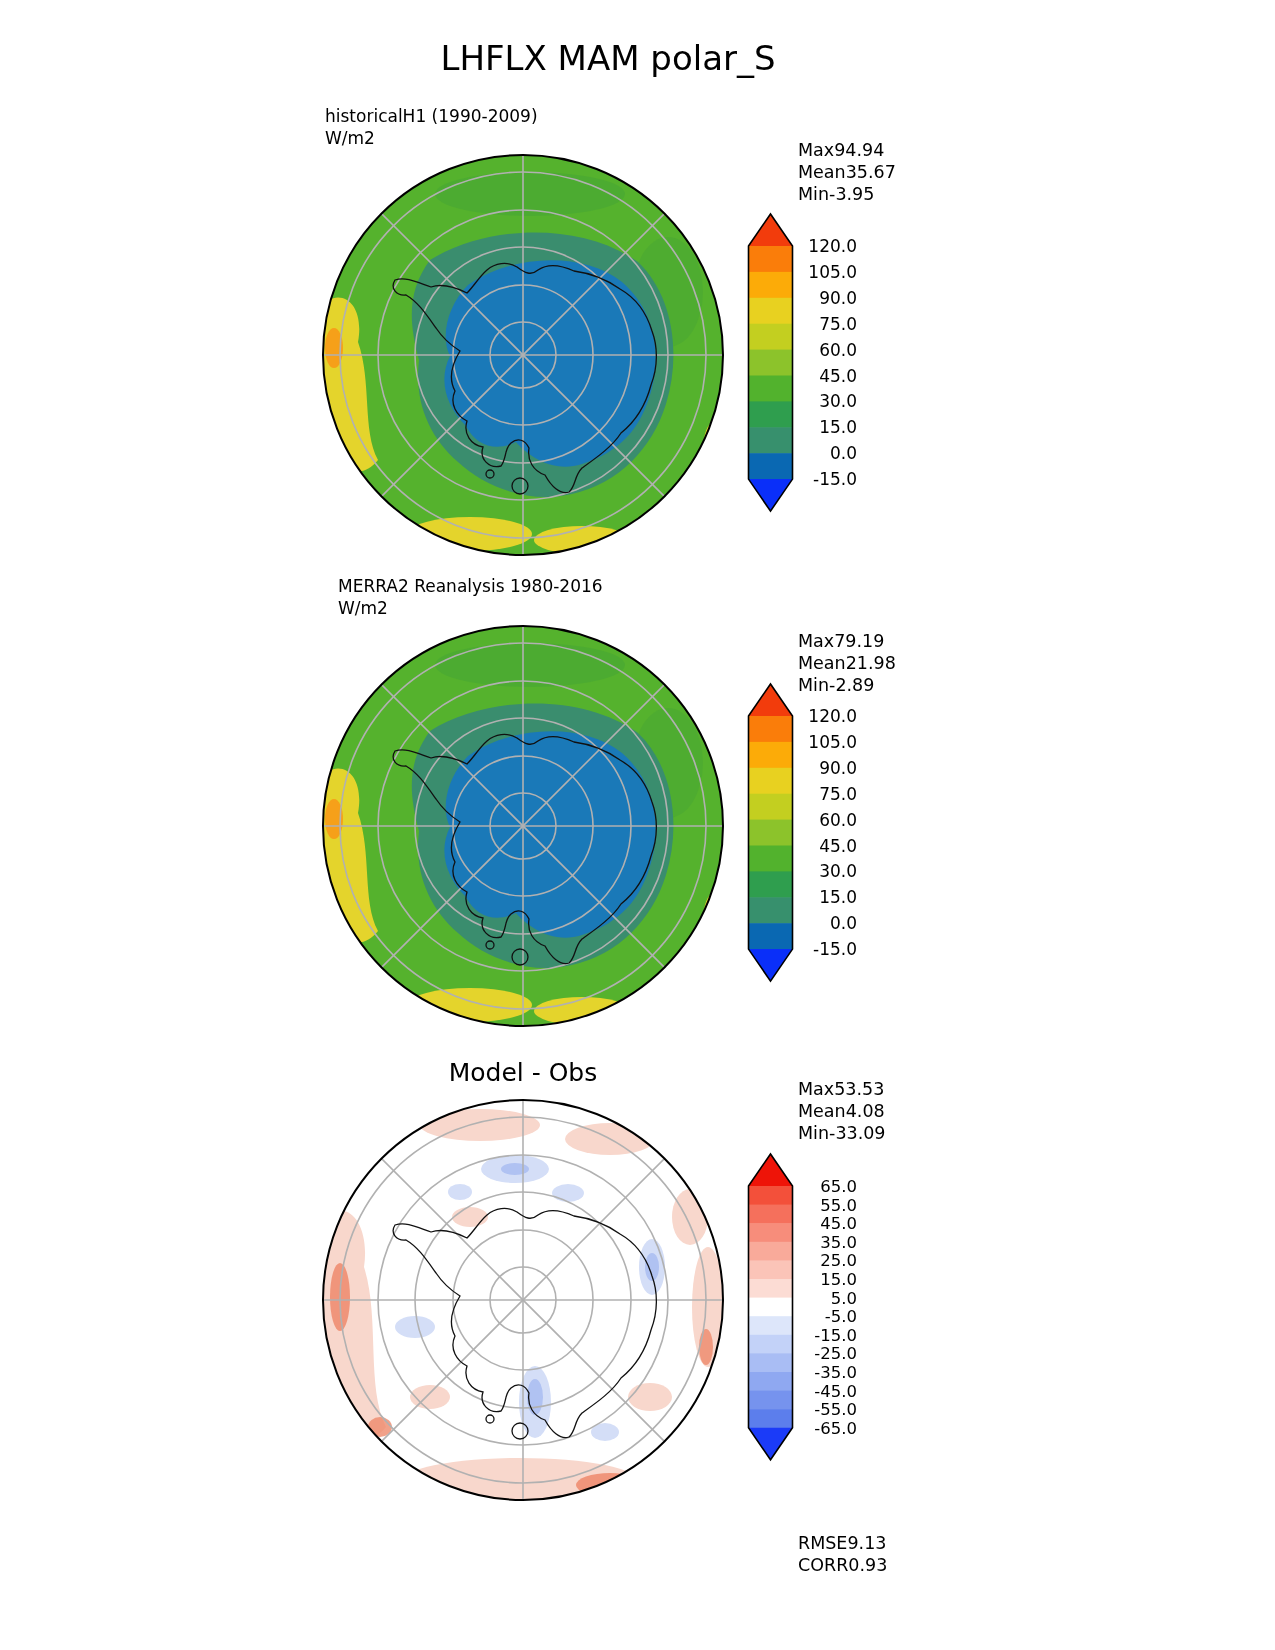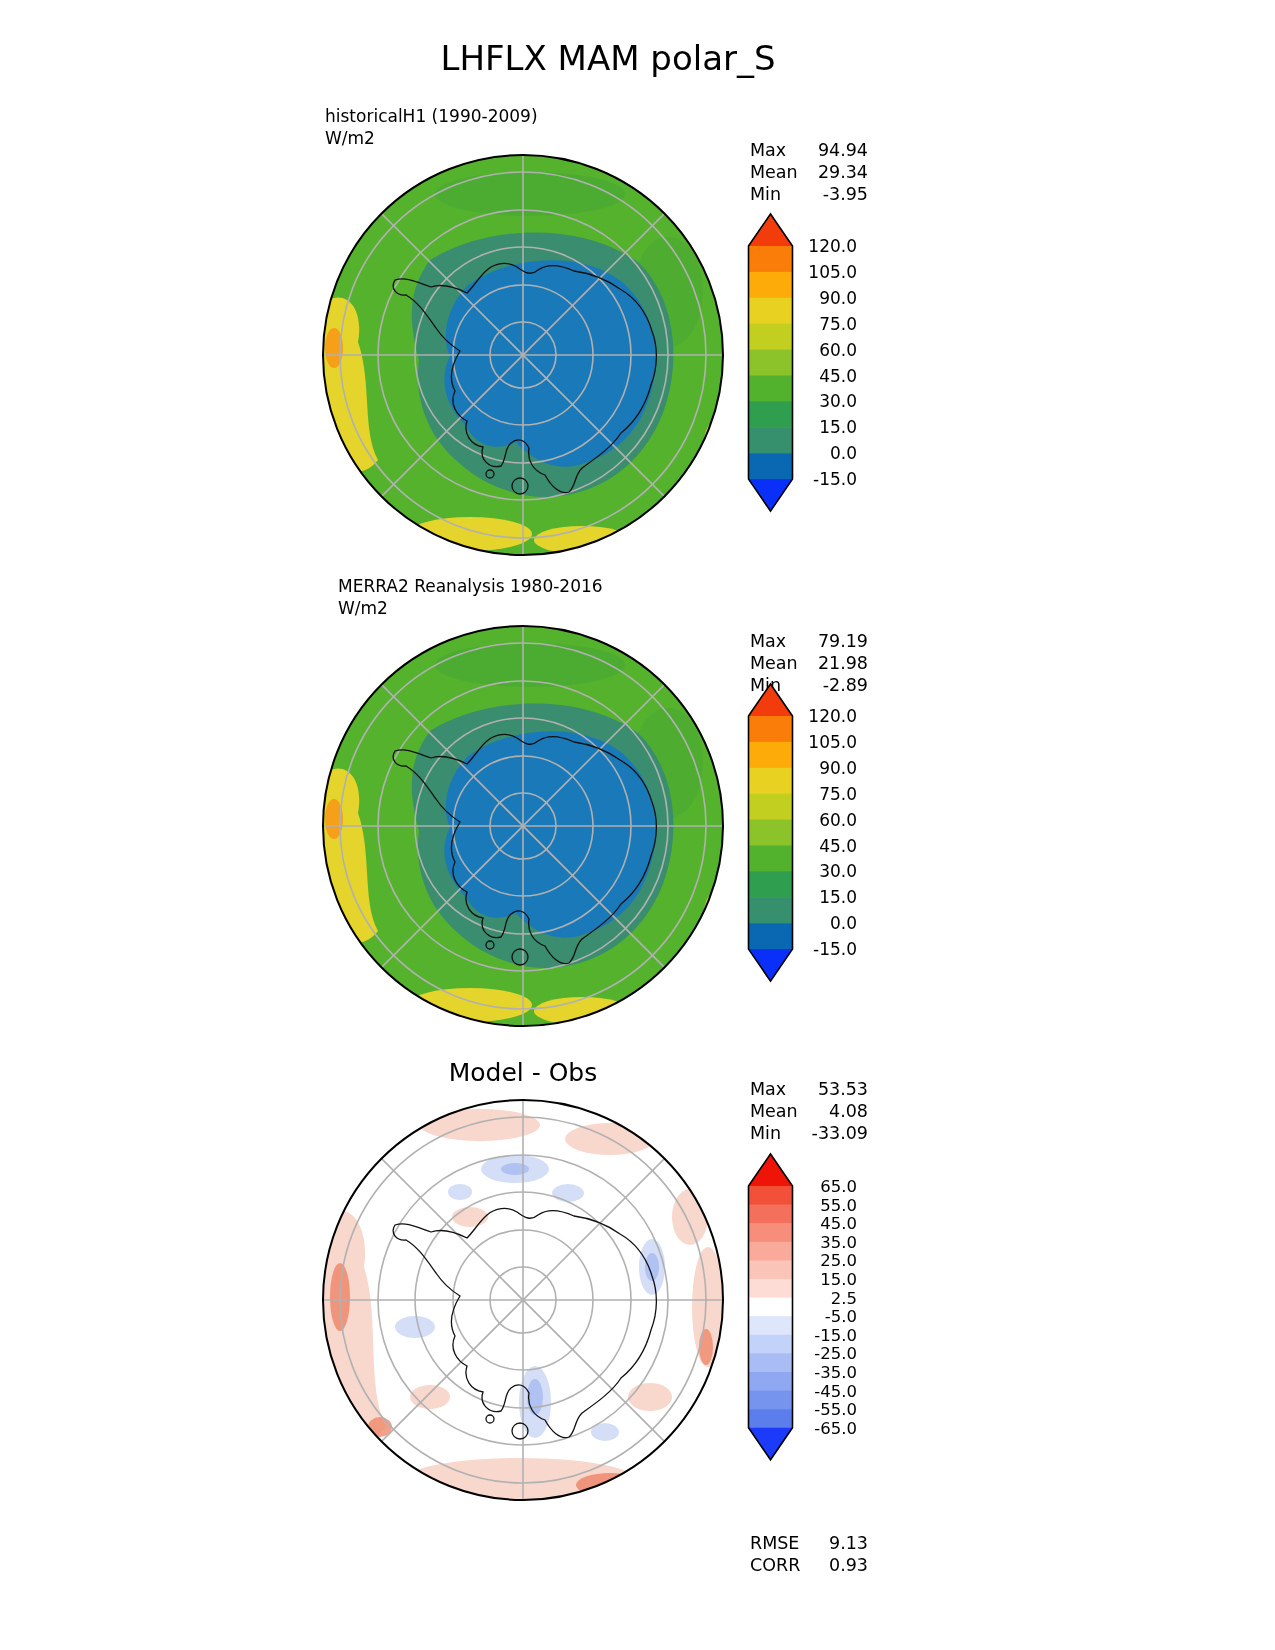--- a/index.html
+++ b/index.html
@@ -3,21 +3,21 @@
 <meta charset="utf-8">
 <style>
   html,body{margin:0;padding:0;background:#fff;}
   .figure{position:relative;width:1275px;height:1650px;background:#ffffff;
           font-family:"DejaVu Sans","Liberation Sans",sans-serif;color:#000;overflow:hidden;}
   .main-title{position:absolute;top:38px;left:0;width:1216px;text-align:center;font-size:34px;}
   .panel-label{position:absolute;font-size:17px;line-height:22px;}
   .panel3-title{position:absolute;left:323px;top:1058px;width:400px;text-align:center;font-size:25px;}
   .map{position:absolute;width:406px;height:406px;}
   .stats{position:absolute;width:118px;font-size:17.5px;line-height:22px;}
-  .stats .row{display:flex;justify-content:space-between;}
+  .stats .row{display:flex;justify-content:space-between;margin-left:48px;}
   .cbar{position:absolute;}
   .ticks{position:absolute;width:64px;}
   .ticks span{position:absolute;right:0;transform:translateY(-50%);font-size:17px;white-space:nowrap;}
   .ticks.small span{font-size:16.5px;}
 </style>
 </head>
 <body>
 
 <div class="figure">
 
@@ -64,21 +64,21 @@
         </g>
         <circle cx="203" cy="203" r="200" fill="none" stroke="#000" stroke-width="2"></circle>
       </svg></div>
   <div class="stats" style="left:750px;top:139px">
     <div class="row">
         <span>Max</span>
         <span>94.94</span>
       </div>
     <div class="row">
         <span>Mean</span>
-        <span>29.34</span>
+        <span>35.67</span>
       </div>
     <div class="row">
         <span>Min</span>
         <span>-3.95</span>
       </div>
   </div>
   <div class="cbar" id="cbar0" style="left:747px;top:212px"><svg width="48" height="302" viewBox="0 0 48 302">
         <polygon points="1.5,34 23.5,2 45.5,34" fill="#f23c0c"></polygon>
         <rect x="1.5" y="34" width="44" height="26.5" fill="#fa7d0a"></rect>
         <rect x="1.5" y="59.9" width="44" height="26.5" fill="#fcab08"></rect>
@@ -270,21 +270,21 @@
         <polygon points="1.5,275.8 23.5,307.8 45.5,275.8" fill="#1b3bf8"></polygon>
         <path d="M1.5,34 L23.5,2 L45.5,34 L45.5,275.8 L23.5,307.8 L1.5,275.8 Z" fill="none" stroke="#000" stroke-width="1.6"></path>
       </svg></div>
   <div class="ticks small" id="ticks2" style="left:793px;top:1152px;height:320px">
       <span style="top: 34px;">65.0</span>
       <span style="top: 52.6px;">55.0</span>
       <span style="top: 71.2px;">45.0</span>
       <span style="top: 89.8px;">35.0</span>
       <span style="top: 108.4px;">25.0</span>
       <span style="top: 127px;">15.0</span>
-      <span style="top: 145.6px;">2.5</span>
+      <span style="top: 145.6px;">5.0</span>
       <span style="top: 164.2px; text-align: center;">-5.0</span>
       <span style="top: 182.8px;">-15.0</span>
       <span style="top: 201.4px;">-25.0</span>
       <span style="top: 220px;">-35.0</span>
       <span style="top: 238.6px;">-45.0</span>
       <span style="top: 257.2px;">-55.0</span>
       <span style="top: 275.8px;">-65.0</span>
     </div>
   <div class="stats" style="left:750px;top:1532px">
     <div class="row">

